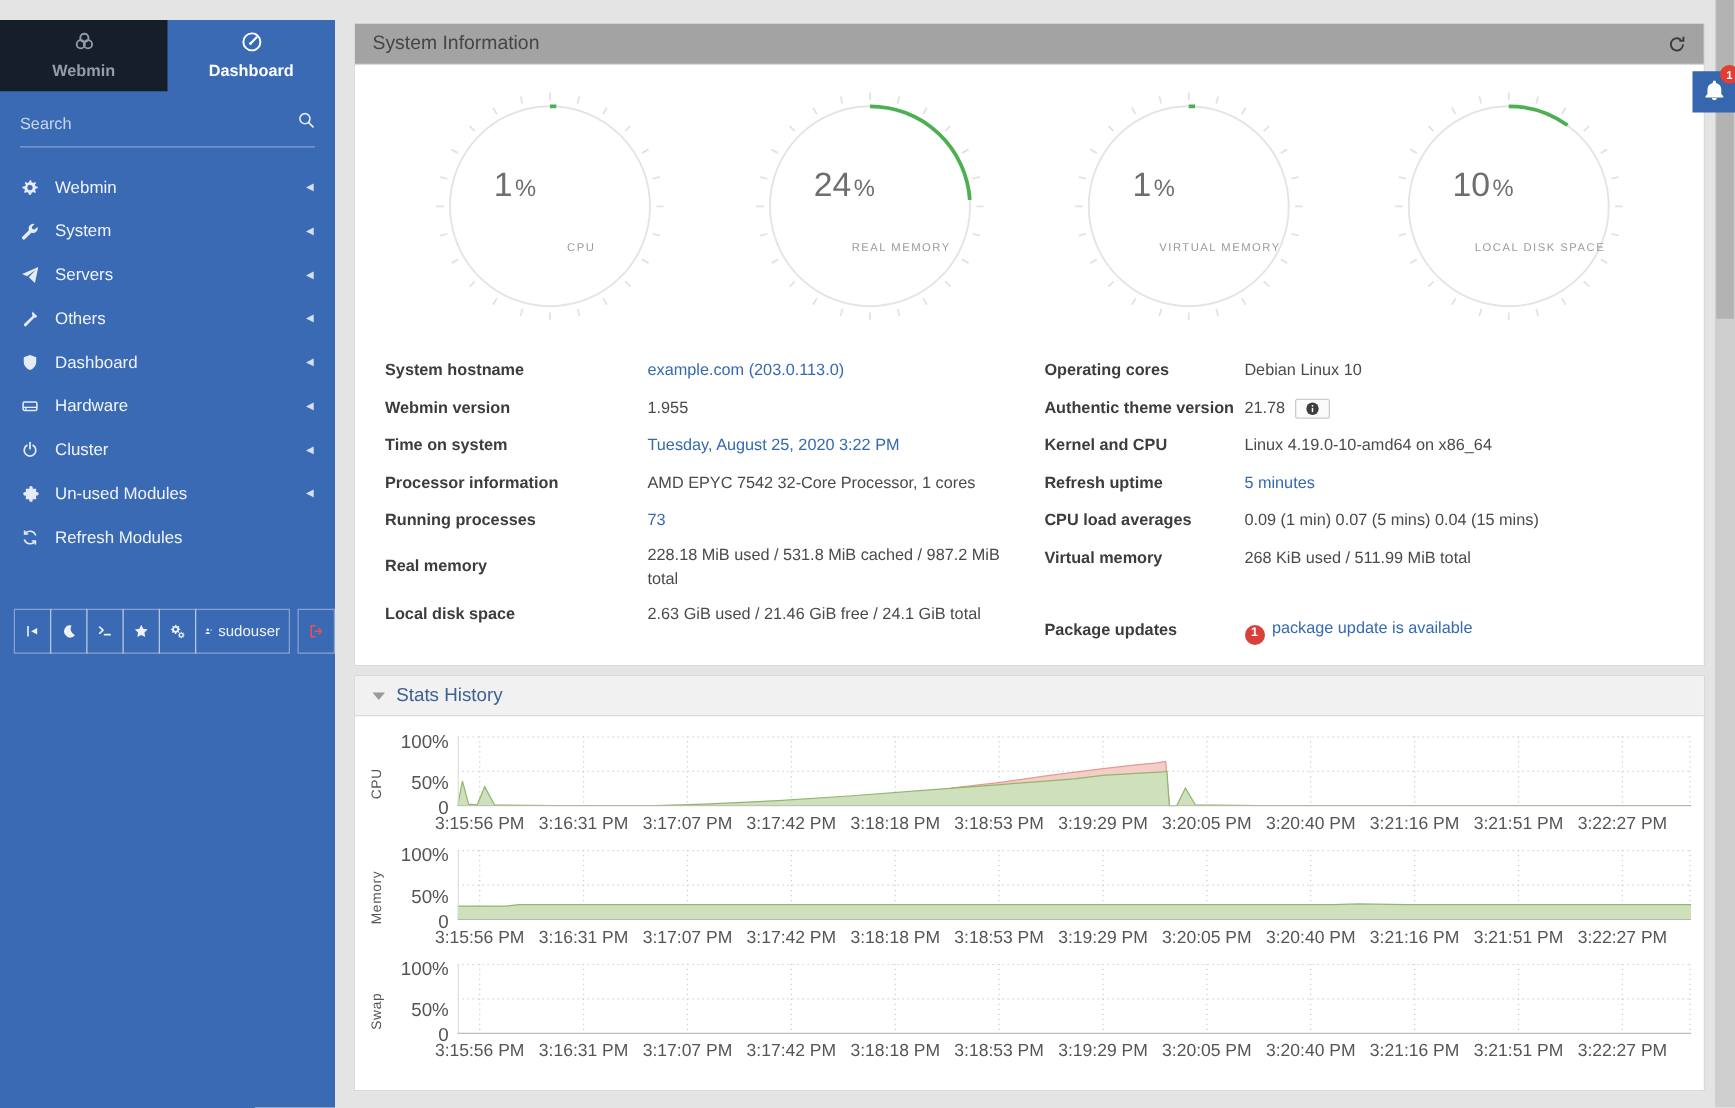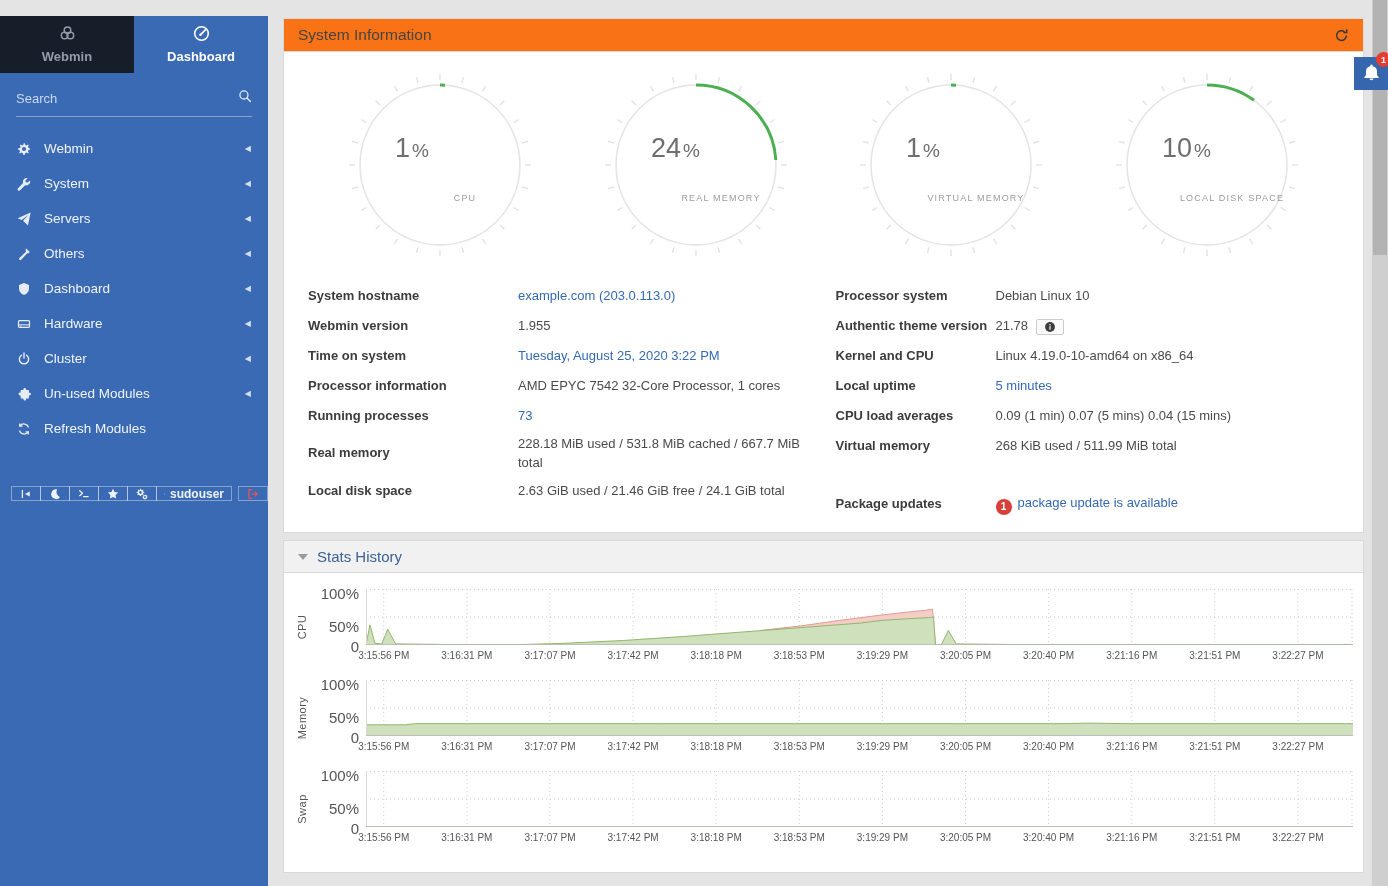--- a/index.html
+++ b/index.html
@@ -16,30 +16,30 @@
   .search-row { display:flex; align-items:center; margin:16px 16px 4px 16px; padding-bottom:9px;
                 border-bottom:1px solid rgba(255,255,255,.38); }
   .search-input { flex:1; background:transparent; border:none; outline:none; color:#fff; font-size:13px; }
   .search-input::placeholder { color:rgba(255,255,255,.72); }
   .search-row svg { width:14px; height:14px; color:rgba(255,255,255,.85); }
   .nav { margin-top:14px; }
   .nav-item { display:flex; align-items:center; height:35px; padding:0 17px; color:#f0f4fa; font-size:13.5px; cursor:pointer; }
   .nav-item svg { width:14px; height:14px; margin-right:13px; flex:none; opacity:.95; }
   .nav-caret { margin-left:auto; font-size:8px; opacity:.85; }
   .side-toolbar { display:flex; align-items:center; margin:40px 0 0 12px; }
-  .tool-btn { display:inline-flex; align-items:center; justify-content:center; gap:5px; min-width:30px; height:15px;
+  .tool-btn { display:inline-flex; align-items:center; justify-content:center; gap:5px; min-width:30px; height:36px;
               padding:0 7px; border:1px solid rgba(255,255,255,.38); margin-left:-1px; background:transparent;
-              color:#eef2f8; font-size:12px; cursor:pointer; font-family:inherit;font-weight:bold; }
+              color:#eef2f8; font-size:12px; cursor:pointer; font-family:inherit; }
   .tool-btn svg { width:12px; height:12px; }
   .tool-btn.logout { margin-left:6px; color:#f05050; }
 
   
   .main { position:absolute; left:268px; top:0; right:0; bottom:0; }
   .panel { margin:18px 24px 0 15px; background:#fff; border:1px solid #d9d9d9; }
-  .panel-header { display:flex; align-items:center; background:#f97316; border-bottom:1px solid #dadada;
+  .panel-header { display:flex; align-items:center; background:#a3a3a3; border-bottom:1px solid #dadada;
                   padding:7px 14px; font-size:15.5px; color:#454545; min-height:32px; }
   .refresh-btn { margin-left:auto; background:none; border:none; color:#3a3a3a; cursor:pointer; display:flex; }
   .refresh-btn svg { width:15px; height:15px; }
 
   
   .gauges { display:flex; padding:18px 28px 2px 28px; }
   .gauge { flex:1; display:flex; justify-content:center; }
 
   
   .info-grid { display:grid; grid-template-columns:1fr 1fr; column-gap:20px; padding:16px 20px 16px 24px; }
@@ -68,21 +68,21 @@
   .chart-block { display:flex; margin:16px 10px 2px 6px; }
   .rot { width:24px; position:relative; }
   .rot span { position:absolute; left:50%; top:50%; transform:translate(-50%,-50%) rotate(-90deg);
               font-size:11px; color:#555; white-space:nowrap; letter-spacing:.5px; }
   .yaxis { width:52px; position:relative; font-size:15px; color:#555; }
   .yaxis span { position:absolute; right:7px; }
   .yaxis .y0t { top:-4px; } .yaxis .y1t { top:calc(50% - 9px); } .yaxis .y2t { bottom:9px; }
   .plotcol { flex:1; }
   .plot { height:56px; position:relative; }
   .plot svg { position:absolute; inset:0; width:100%; height:100%; }
-  .xlabels { position:relative; height:19px; font-size:10px; color:#555;text-align:right; }
+  .xlabels { position:relative; height:19px; font-size:14px; color:#555;text-align:right; }
   .xlabels span { position:absolute; top:5px; transform:translateX(-50%); white-space:nowrap; }
 
   
   .scrollbar { position:absolute; right:0; top:0; width:16px; height:100%; background:#cfcfcf; z-index:3; }
   .scroll-thumb { position:absolute; top:0; left:1px; right:1px; height:255px; background:#b3b3b3; }
   .bell { position:absolute; right:0; top:57px; width:34px; height:33px; background:#3566ae; border:none;
           cursor:pointer; z-index:4; display:flex; align-items:center; justify-content:center; }
   .bell svg { width:17px; height:17px; }
   .bell-badge { position:absolute; top:-5px; right:-3px; width:15px; height:15px; border-radius:50%;
                 background:#e23e32; color:#fff; font-size:9px; font-weight:bold; display:flex;
@@ -396,49 +396,49 @@
           <div class="info-row">
             <span class="info-label">Processor information</span>
             <span class="info-value">AMD EPYC 7542 32-Core Processor, 1 cores</span>
           </div>
           <div class="info-row">
             <span class="info-label">Running processes</span>
             <span class="info-value link">73</span>
           </div>
           <div class="info-row">
             <span class="info-label">Real memory</span>
-            <span class="info-value">228.18 MiB used / 531.8 MiB cached / 667.7 MiB total</span>
+            <span class="info-value">228.18 MiB used / 531.8 MiB cached / 987.2 MiB total</span>
           </div>
           <div class="info-row">
             <span class="info-label">Local disk space</span>
             <span class="info-value">2.63 GiB used / 21.46 GiB free / 24.1 GiB total</span>
           </div>
         </div>
       <div class="col-right" id="info-right">
           <div class="info-row">
-            <span class="info-label">Processor system</span>
+            <span class="info-label">Operating cores</span>
             <span class="info-value">Debian Linux 10</span>
           </div>
           <div class="info-row">
             <span class="info-label">Authentic theme version</span>
             <span class="info-value">21.78</span>
             <button class="info-btn">
               <svg viewBox="0 0 16 16">
                 <circle cx="8" cy="8" r="6.6" fill="#3e3e3e"></circle>
                 <circle cx="8" cy="4.9" r="1" fill="#fff"></circle>
                 <rect x="7.2" y="6.8" width="1.6" height="5" rx=".8" fill="#fff"></rect>
               </svg>
             </button>
           </div>
           <div class="info-row">
             <span class="info-label">Kernel and CPU</span>
             <span class="info-value">Linux 4.19.0-10-amd64 on x86_64</span>
           </div>
           <div class="info-row">
-            <span class="info-label">Local uptime</span>
+            <span class="info-label">Refresh uptime</span>
             <span class="info-value link">5 minutes</span>
           </div>
           <div class="info-row">
             <span class="info-label">CPU load averages</span>
             <span class="info-value">0.09 (1 min) 0.07 (5 mins) 0.04 (15 mins)</span>
           </div>
           <div class="info-row">
             <span class="info-label">Virtual memory</span>
             <span class="info-value">268 KiB used / 511.99 MiB total</span>
           </div>

